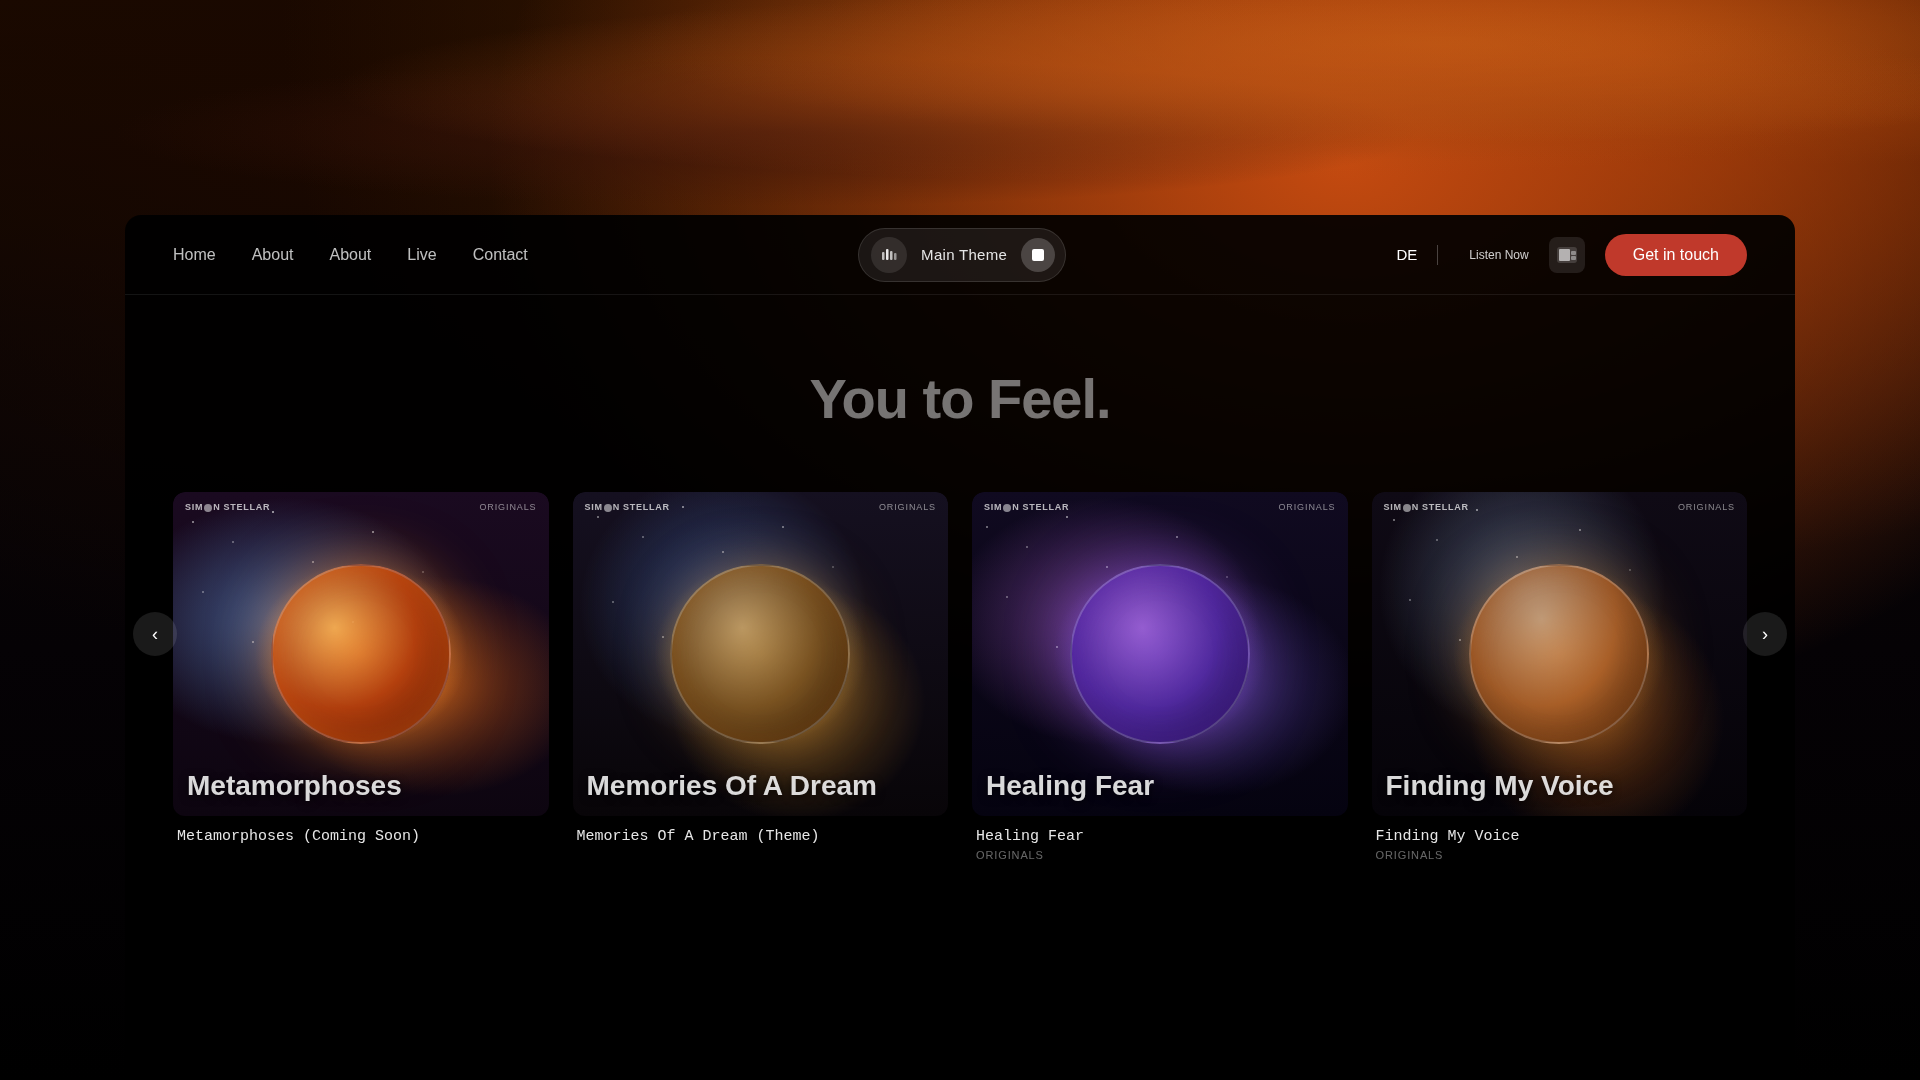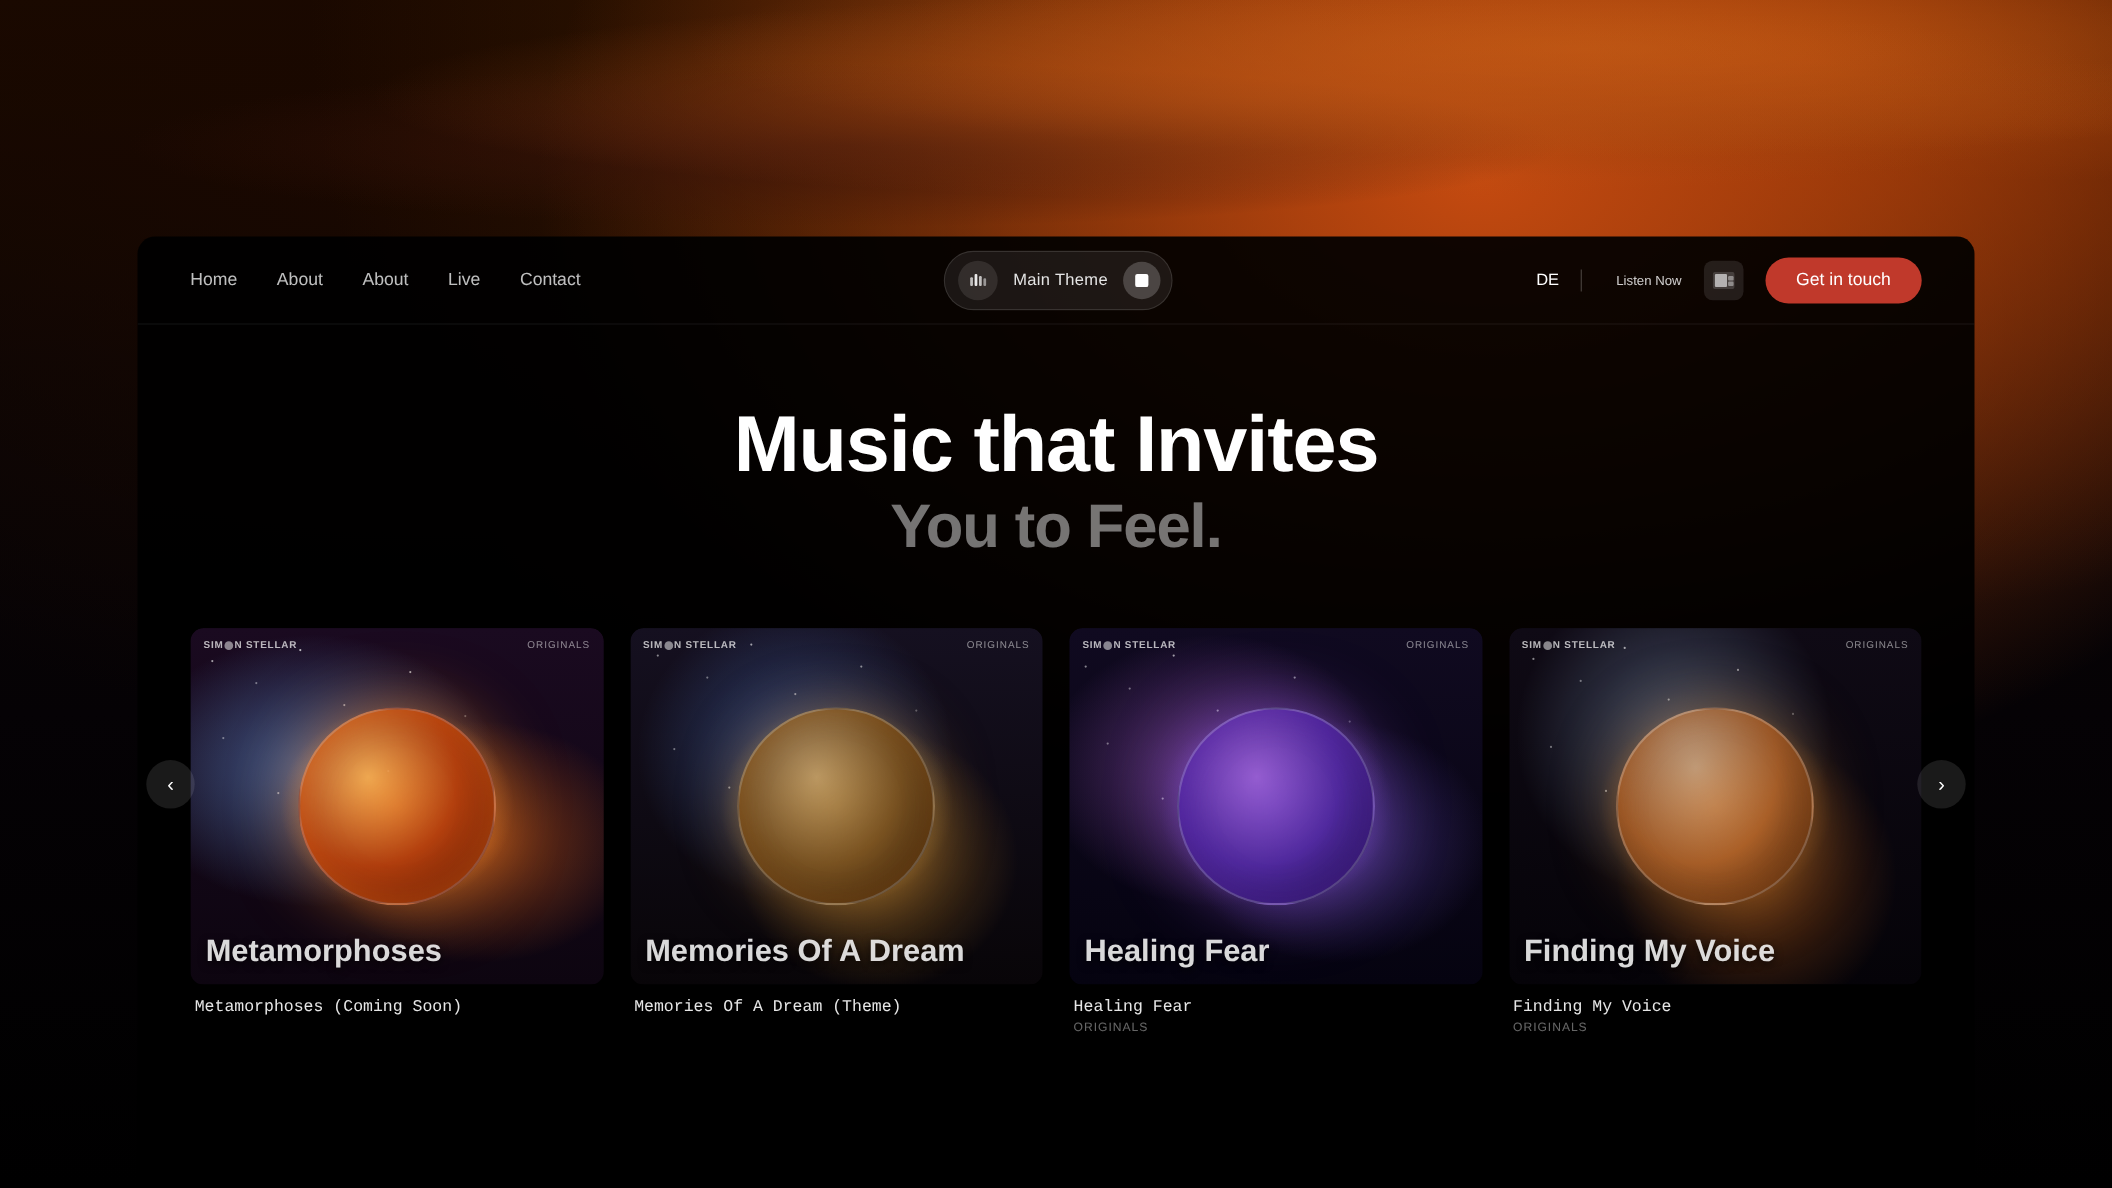--- a/index.html
+++ b/index.html
@@ -426,21 +426,20 @@
           <rect x="2" y="2" width="11" height="12" rx="1" fill="rgba(255,255,255,0.6)"></rect>
           <rect x="14" y="4" width="5" height="4" rx="1" fill="rgba(255,255,255,0.4)"></rect>
           <rect x="14" y="9" width="5" height="4" rx="1" fill="rgba(255,255,255,0.4)"></rect>
         </svg>
       </div>
       <button class="get-in-touch-btn">Get in touch</button>
     </div>
   </nav>
 
   <section class="hero-section">
-    <div class="hero-title-line1">Music that Invites</div>
     <div class="hero-title-line2">You to Feel.</div>
   </section>
 
   <section class="albums-section">
     <button class="arrow-left">‹</button>
     <button class="arrow-right">›</button>
 
     <div class="albums-grid">
 
       <div class="album-card">

